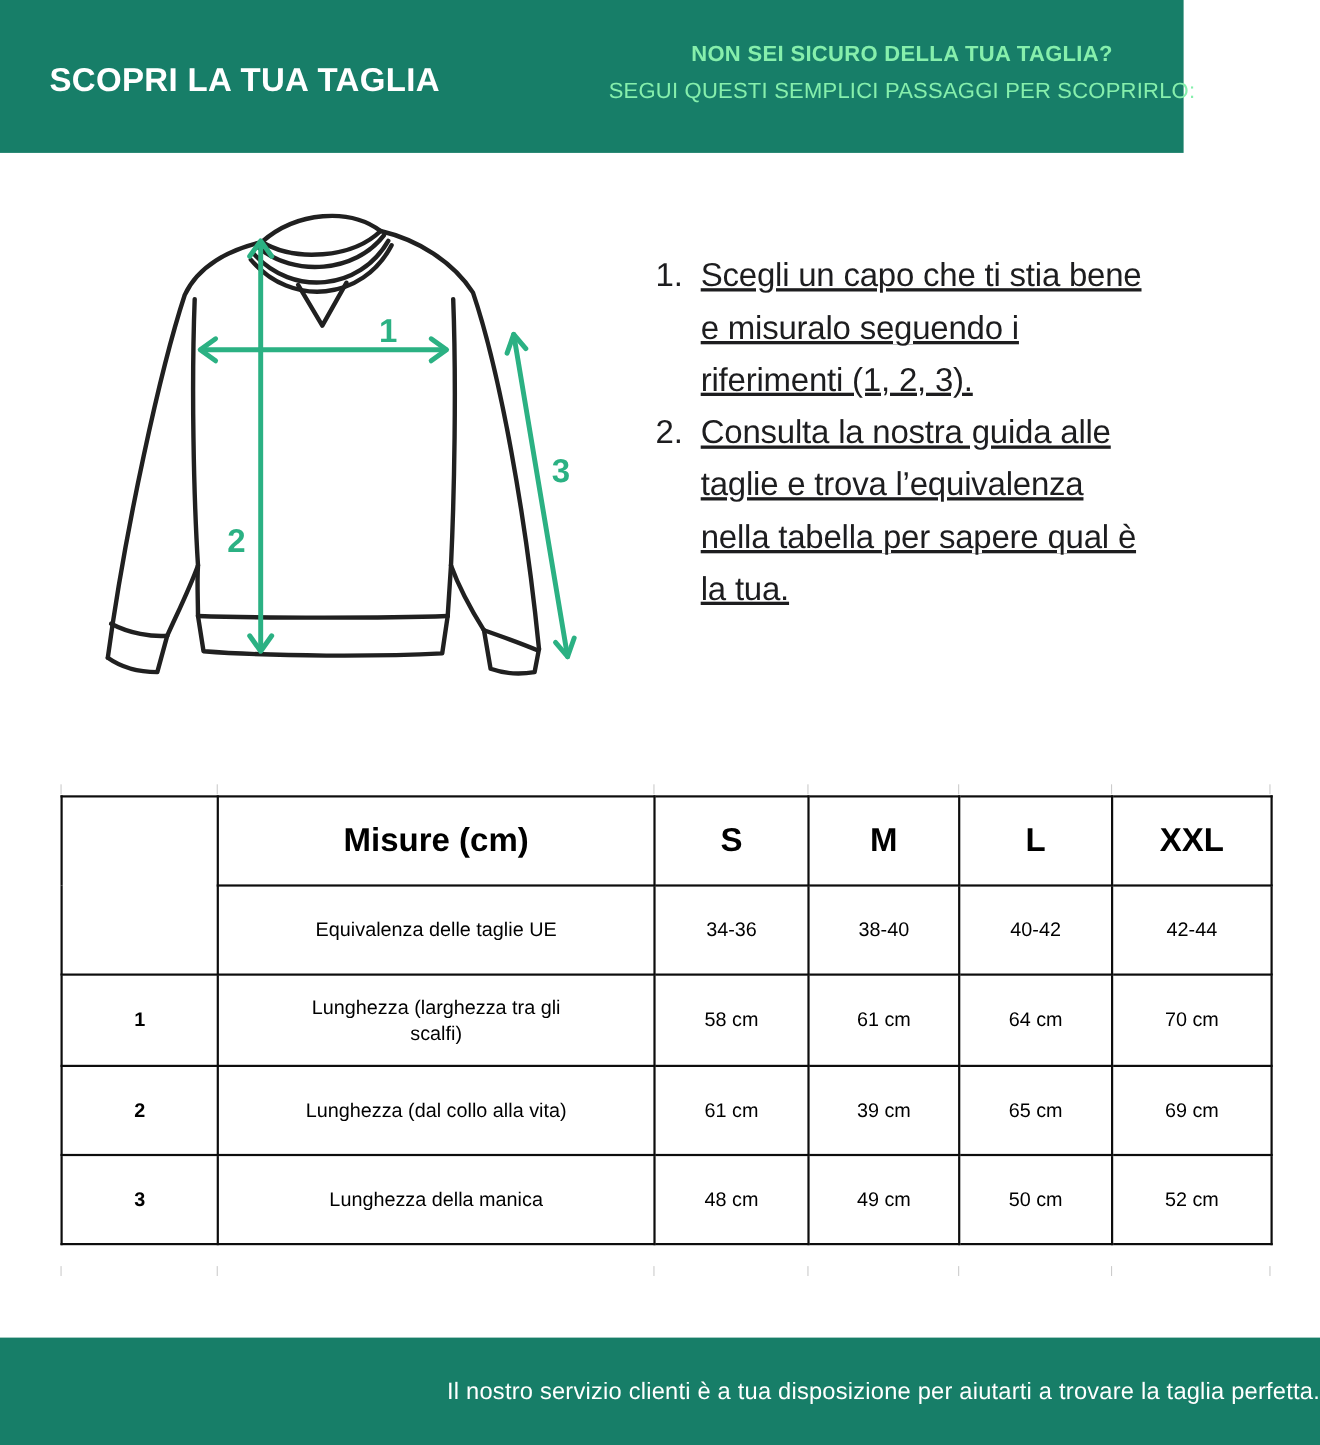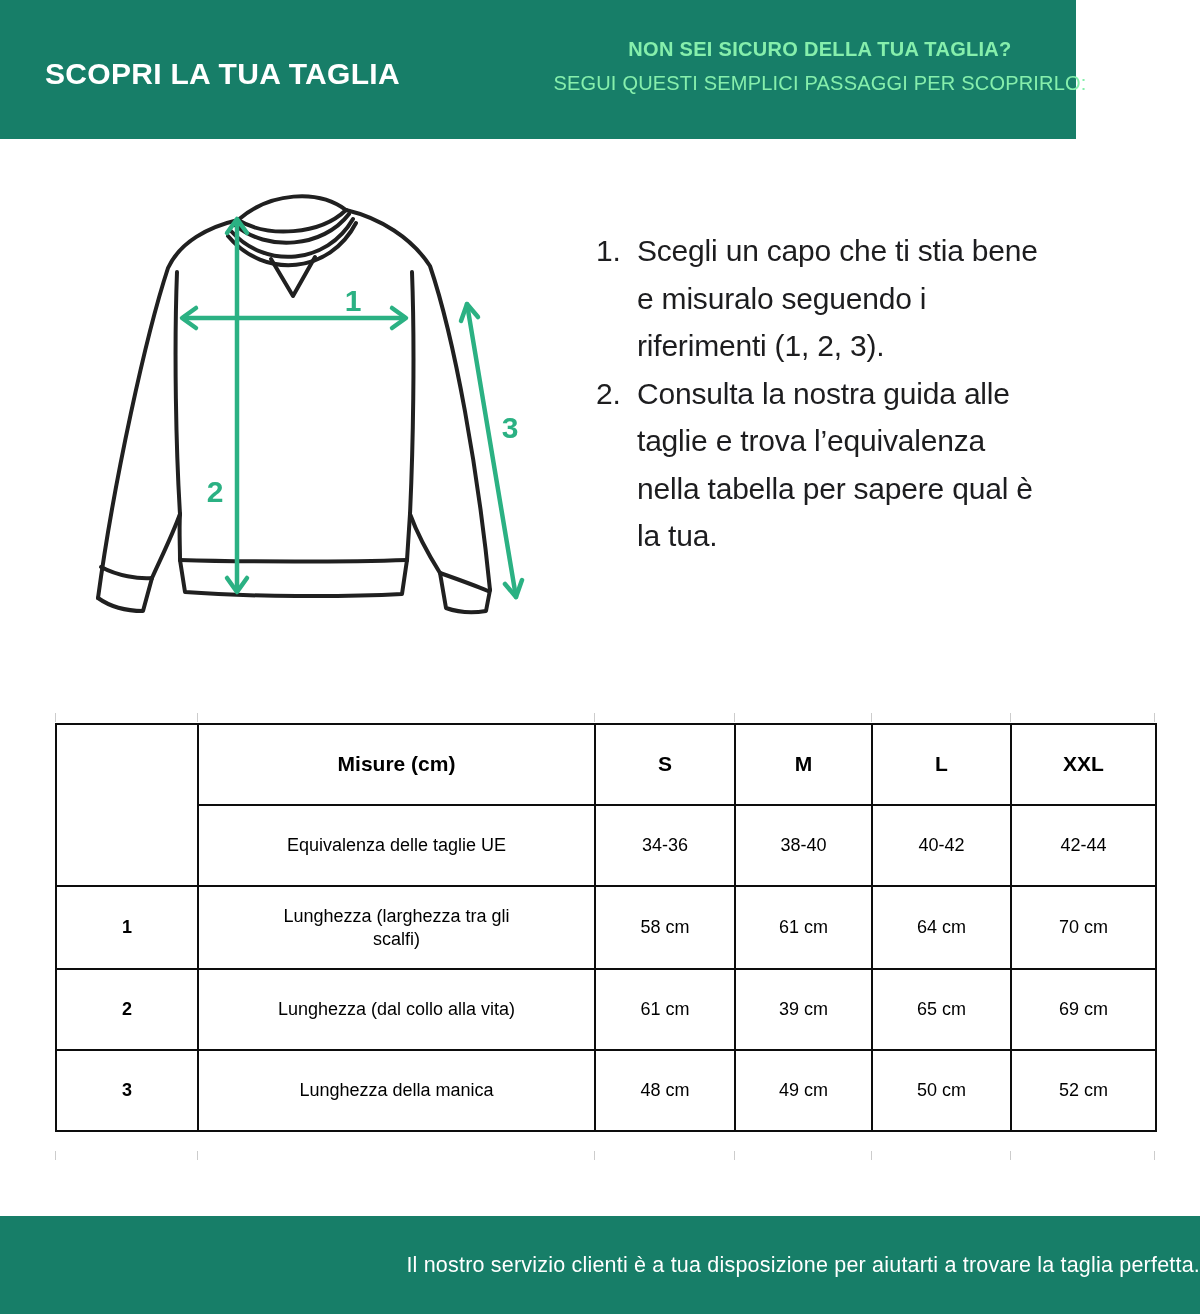--- a/index.html
+++ b/index.html
@@ -21,35 +21,35 @@
   
   .diagram{position:absolute;left:80px;top:180px;width:480px;height:460px;}
   .garment{stroke:#202020;stroke-width:4;fill:none;stroke-linecap:round;stroke-linejoin:round;}
   .measure{stroke:#2bb183;stroke-width:4.5;fill:none;stroke-linecap:round;stroke-linejoin:round;}
   .arrow-label{fill:#2bb183;font-weight:700;font-size:30px;font-family:"Liberation Sans",sans-serif;}
 
   
   .instructions{position:absolute;left:596px;top:227px;width:548px;color:#1d1d1f;}
   .instr-item{display:flex;font-size:30px;line-height:47.5px;letter-spacing:-.2px;}
   .instr-num{flex:none;width:41px;}
-  .instr-text{white-space:pre-line;}
+  .instr-text{white-space:pre-line;text-decoration:underline;}
 
   
   .size-table{
     position:absolute;left:55px;top:723px;width:1100px;
     border-collapse:collapse;table-layout:fixed;color:#000000;
   }
   .size-table th,.size-table td{
     border:2px solid #0d0d0d;text-align:center;vertical-align:middle;
     padding:0 6px;font-size:18px;font-weight:400;line-height:1.25;
   }
   .size-table .r-head{height:81px;}
   .size-table .r-body{height:81px;}
   .size-table .r-tall{height:83px;}
-  .size-table th{font-weight:700;font-size:21px;}
+  .size-table th{font-weight:700;font-size:30px;}
   .size-table .ref-cell{font-weight:700;}
   .size-table .label-cell{white-space:pre-line;}
 
   
   .vstub{position:absolute;width:1px;height:9px;background:#cccccc;}
 
   
   .footer{position:absolute;left:0;top:1216px;width:1200px;height:98px;background:#177e68;}
   .footer-text{
     margin:0;padding-top:37px;text-align:right;color:#ffffff;

